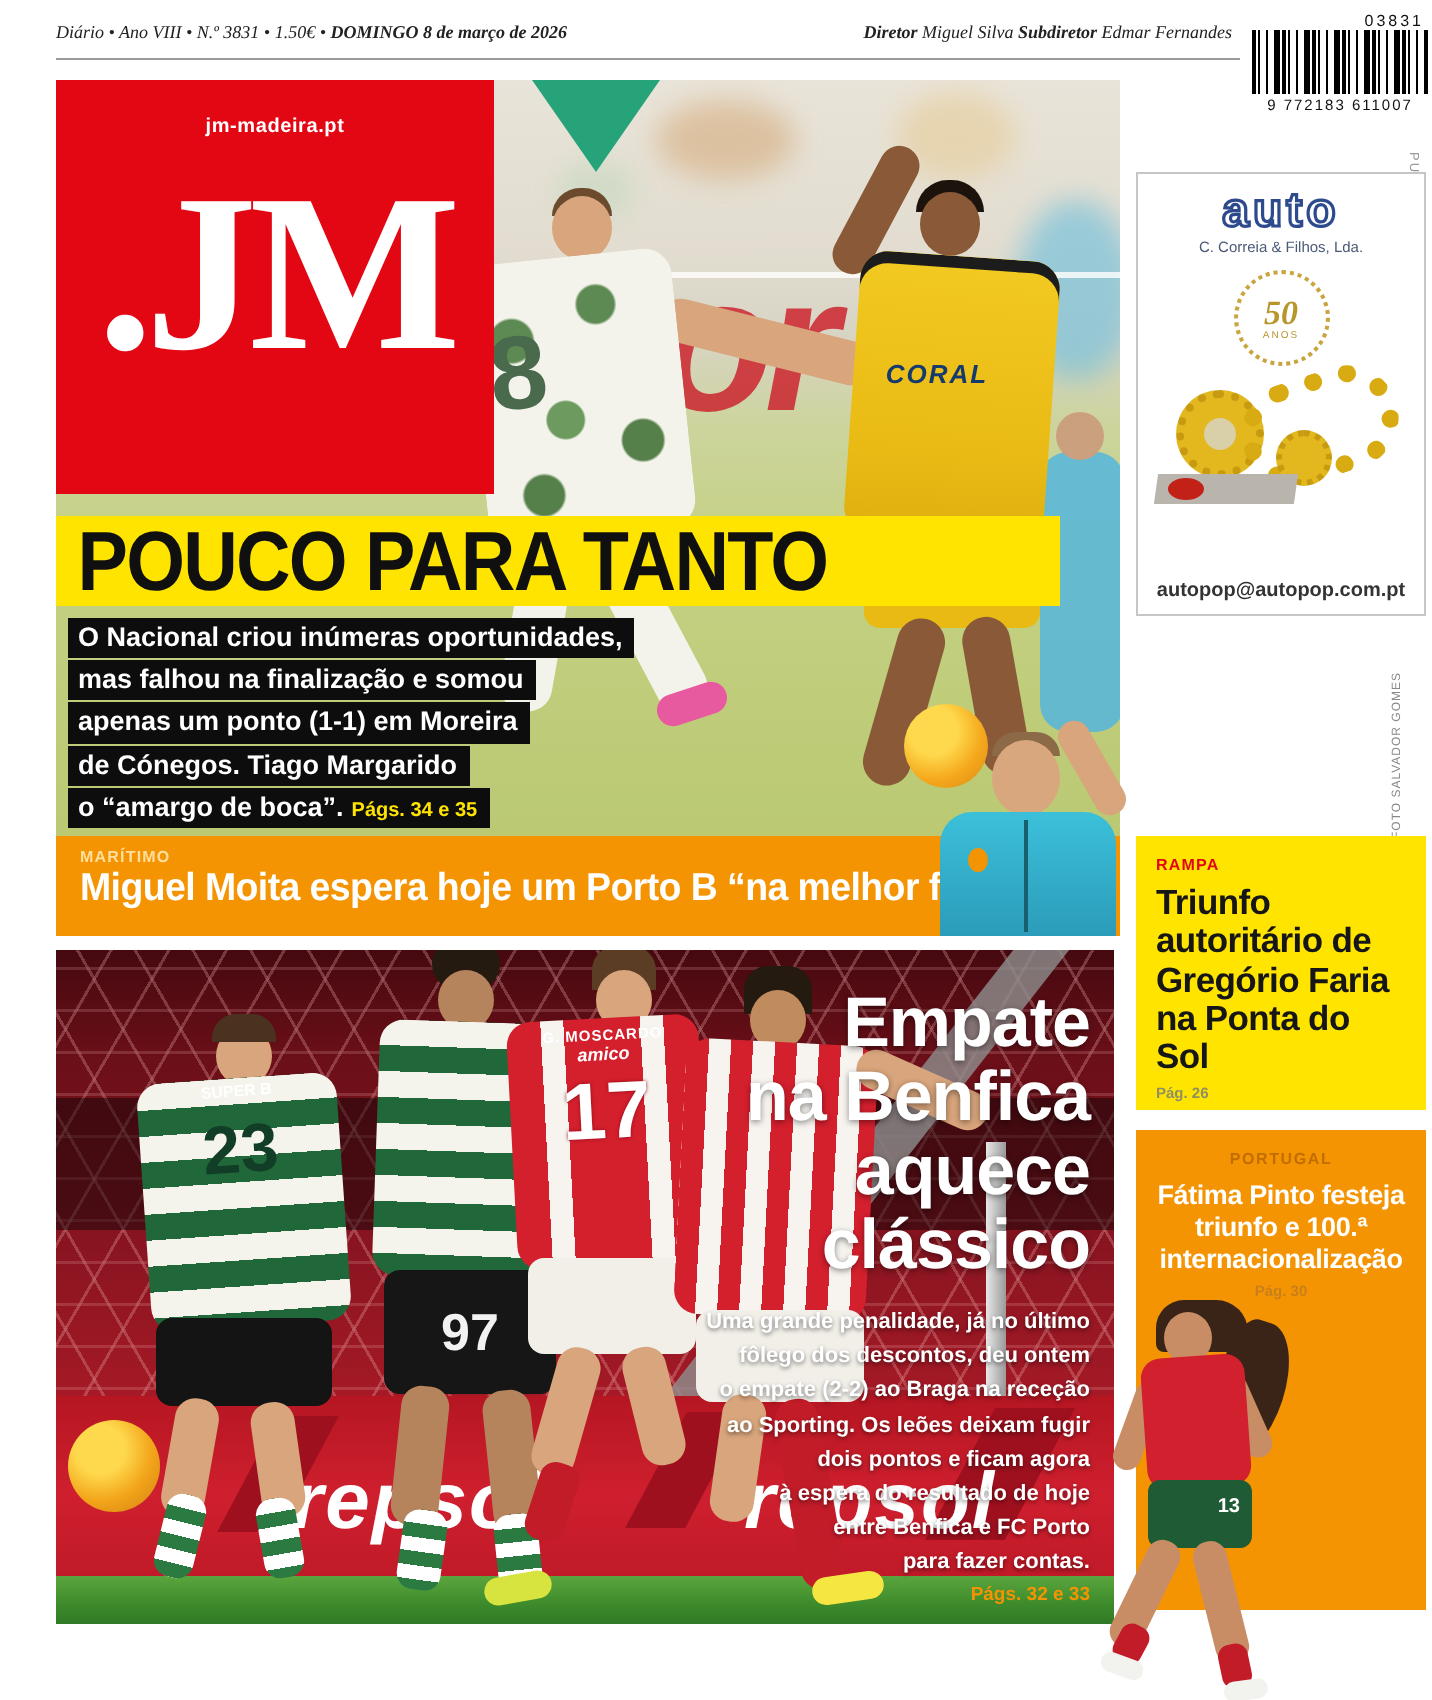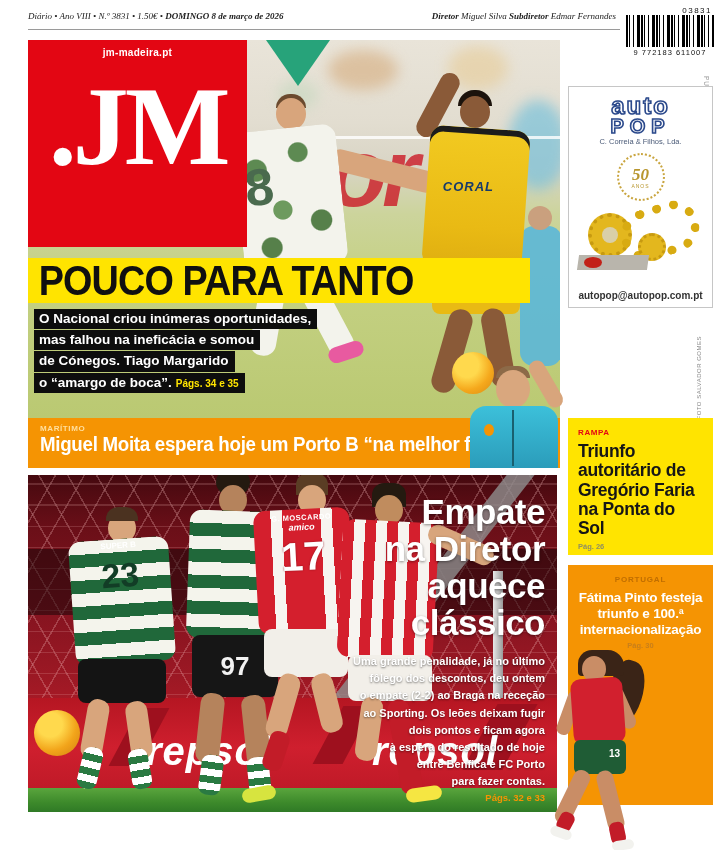--- a/index.html
+++ b/index.html
@@ -61,21 +61,21 @@
   .tp-py-shorts{left:404px;top:226px;width:88px;height:48px;border-radius:8px;background:#e9ba14;z-index:2;}
   .tp-py-legL{left:412px;top:268px;width:24px;height:86px;border-radius:12px;background:#8a5a38;transform:rotate(16deg);z-index:2;}
   .tp-py-legR{left:458px;top:268px;width:24px;height:80px;border-radius:12px;background:#8a5a38;transform:rotate(-10deg);z-index:2;}
   .tp-keeper{left:492px;top:186px;width:42px;height:140px;border-radius:14px;background:#5bb7d8;opacity:.9;z-index:1;}
   .tp-keeper-head{left:500px;top:166px;width:24px;height:24px;border-radius:50%;background:#caa07e;z-index:1;}
   .tp-ball{left:424px;top:312px;width:42px;height:42px;border-radius:50%;z-index:3;
     background:radial-gradient(circle at 35% 32%,#ffd94d 0 30%,#f5a81c 62%,#d88a12 100%);}
 
   
   #jm-logo{left:28px;top:40px;width:219px;height:207px;background:#e30613;z-index:5;text-align:center;}
-  .jm-url{margin-top:7px;color:#fff;font-size:10px;font-weight:bold;letter-spacing:.3px;}
+  .jm-url{margin-top:18px;color:#fff;font-size:10px;font-weight:bold;letter-spacing:.3px;}
   .jm-letters{margin-top:10px;color:#fff;font-family:"Liberation Serif",serif;font-weight:bold;
     font-size:112px;line-height:1.05;letter-spacing:-4px;}
 
   
   #lead-band{left:28px;top:258px;width:502px;height:45px;background:#ffe400;z-index:6;
     display:flex;align-items:center;}
   #lead-band .txt{font-size:42px;font-weight:900;color:#101010;letter-spacing:-1px;
     transform:scaleX(.9);transform-origin:left center;padding-left:12px;white-space:nowrap;}
 
   
@@ -247,21 +247,22 @@
     <div class="jm-url">jm-madeira.pt</div>
     <div class="jm-letters">.JM</div>
   </div>
 
   <div class="abs" id="lead-band">
     <span class="txt">POUCO PARA TANTO</span>
   </div>
 
   <div class="abs" id="lead-summary">
     <div class="line">O Nacional criou inúmeras oportunidades,</div>
-    <div class="line">mas falhou na ineficácia e somou</div>
+    <div class="line">mas falhou na finalização e somou</div>
+    <div class="line">apenas um ponto (1-1) em Moreira</div>
     <div class="line">de Cónegos. Tiago Margarido</div>
     <div class="line">
         <span>o “amargo de boca”.</span>
         <span class="pages">Págs. 34 e 35</span>
       </div>
   </div>
 
   <div class="abs photo-credit" style="left:696px;top:336px;">FOTO SALVADOR GOMES</div>
 
   <div class="abs" id="coach">
@@ -334,41 +335,40 @@
       <div class="zmark" style="left:300px;top:8px;"></div>
       <div class="zmark" style="left:452px;top:6px;width:40px;height:66px;"></div>
       <span class="repsol-word" style="left:118px;">repsol</span>
       <span class="repsol-word" style="left:344px;">repsol</span>
     </div>
     <div class="pitch"></div>
     <div class="bball"></div>
 
     <div id="braga-head">
       <div class="hl">Empate</div>
-      <div class="hl">na Diretor</div>
+      <div class="hl">na Benfica</div>
       <div class="hl">aquece</div>
       <div class="hl">clássico</div>
       <div class="body">
         <div>Uma grande penalidade, já no último</div>
         <div>fôlego dos descontos, deu ontem</div>
         <div>o empate (2-2) ao Braga na receção</div>
         <div>ao Sporting. Os leões deixam fugir</div>
         <div>dois pontos e ficam agora</div>
         <div>à espera do resultado de hoje</div>
         <div>entre Benfica e FC Porto</div>
         <div>para fazer contas.</div>
       </div>
       <div class="pages">Págs. 32 e 33</div>
     </div>
   </div>
 
   <div class="abs" id="ad-box">
     <div class="ad-brand">
       <div>auto</div>
-      <div class="l2">POP</div>
     </div>
     <div class="ad-company">C. Correia &amp; Filhos, Lda.</div>
     <div class="ad-badge">
       <div class="n">50</div>
       <div class="c">ANOS</div>
     </div>
     <div class="ad-machine">
       <div class="gear1"></div>
       <div class="gear1i"></div>
       <div class="track"></div>

